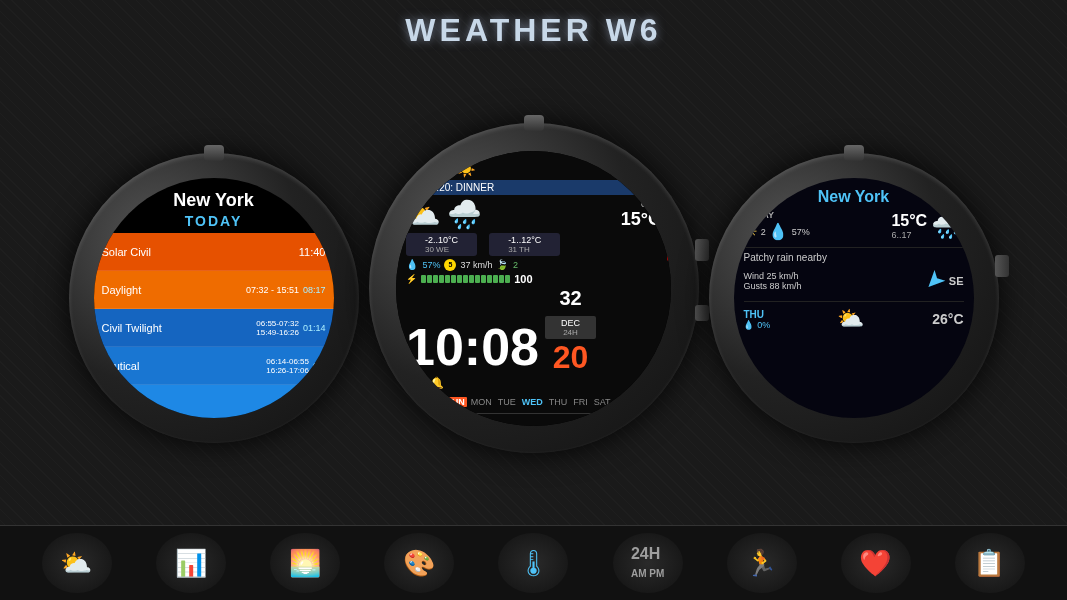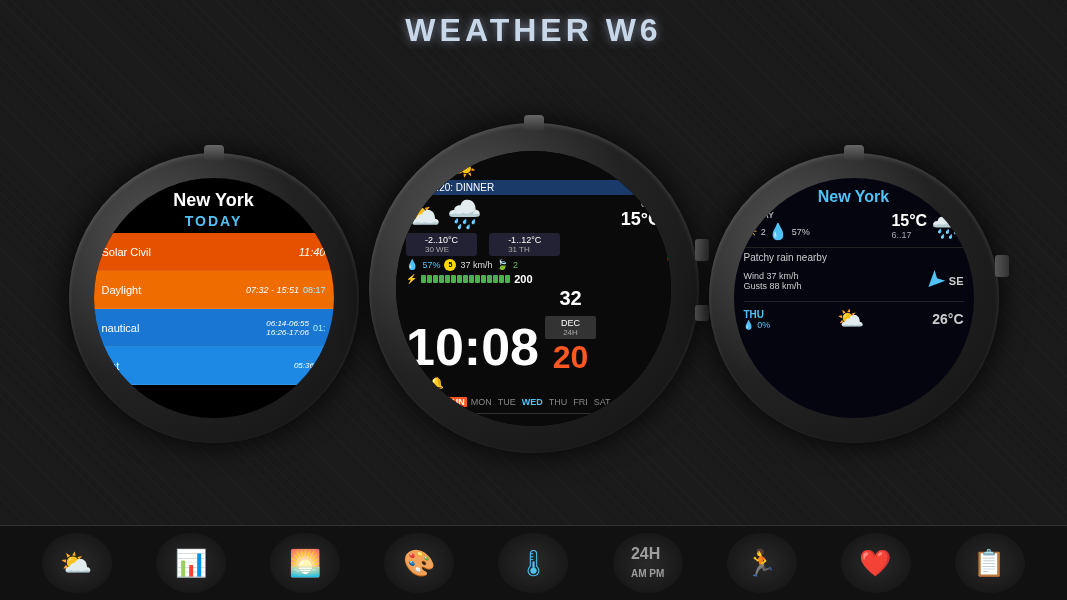--- a/index.html
+++ b/index.html
@@ -130,21 +130,20 @@
     .left-row.blue-light { background: #1E88E5; }
     .left-row-label {
       color: #fff;
       font-size: 11px;
       flex: 1;
     }
     .left-row-time {
       color: #fff;
       font-size: 11px;
       text-align: center;
-      font-style: italic;
     }
     .left-row-dur {
       color: #aef;
       font-size: 9px;
       margin-left: 4px;
     }
 
     
     .watch-mid {
       width: 330px;
@@ -428,20 +427,25 @@
           <div class="left-rows">
             <div class="left-row orange">
               <span class="left-row-label">Solar Civil</span>
               <span class="left-row-time">11:40</span>
             </div>
             <div class="left-row orange2">
               <span class="left-row-label">Daylight</span>
               <span class="left-row-time" style="font-size:9px;">07:32 - 15:51</span>
               <span class="left-row-dur">08:17</span>
             </div>
+            <div class="left-row blue-dark">
+              <span class="left-row-label">Civil Twilight</span>
+              <span class="left-row-time" style="font-size:8px;">06:55-07:32<br>15:49-16:26</span>
+              <span class="left-row-dur">01:14</span>
+            </div>
             <div class="left-row blue">
               <span class="left-row-label">nautical</span>
               <span class="left-row-time" style="font-size:8px;">06:14-06:55<br>16:26-17:06</span>
               <span class="left-row-dur">01:</span>
             </div>
             <div class="left-row blue-light">
               <span class="left-row-label">ight</span>
               <span class="left-row-time" style="font-size:8px;">05:36 - 0</span>
             </div>
           </div>
@@ -520,21 +524,21 @@
               <div class="battery-seg"></div>
                 <div class="battery-seg"></div>
                 <div class="battery-seg"></div>
               <div class="battery-seg"></div>
                 <div class="battery-seg"></div>
                 <div class="battery-seg"></div>
               <div class="battery-seg"></div>
                 <div class="battery-seg"></div>
                 <div class="battery-seg"></div>
             </div>
-            <span class="battery-num">200</span>
+            <span class="battery-num">100</span>
           </div>
 
           <div class="mid-clock">
             <span class="mid-clock-time">10:08</span>
             <div class="mid-clock-right">
               <span class="mid-clock-secs">32</span>
               <div class="mid-date-box">
                 <div>DEC</div>
                 <div style="font-size:8px;color:#aaa;">24H</div>
               </div>
@@ -610,21 +614,21 @@
               <span style="font-size:26px;">🌧️</span>
             </div>
           </div>
 
           <hr class="right-divider">
 
           <div class="right-desc">Patchy rain nearby</div>
 
           <div class="right-wind-row">
             <div>
-              <div class="right-wind-label">Wind 37 km/h</div>
+              <div class="right-wind-label">Wind 25 km/h</div>
               <div class="right-wind-label">Gusts 88 km/h</div>
             </div>
             <div style="display:flex;align-items:center;gap:4px;">
               <span style="color:#4FC3F7;font-size:24px;display:inline-block;transform:rotate(135deg);">➤</span>
               <span class="right-se">SE</span>
             </div>
           </div>
 
           <hr class="right-divider">
 

